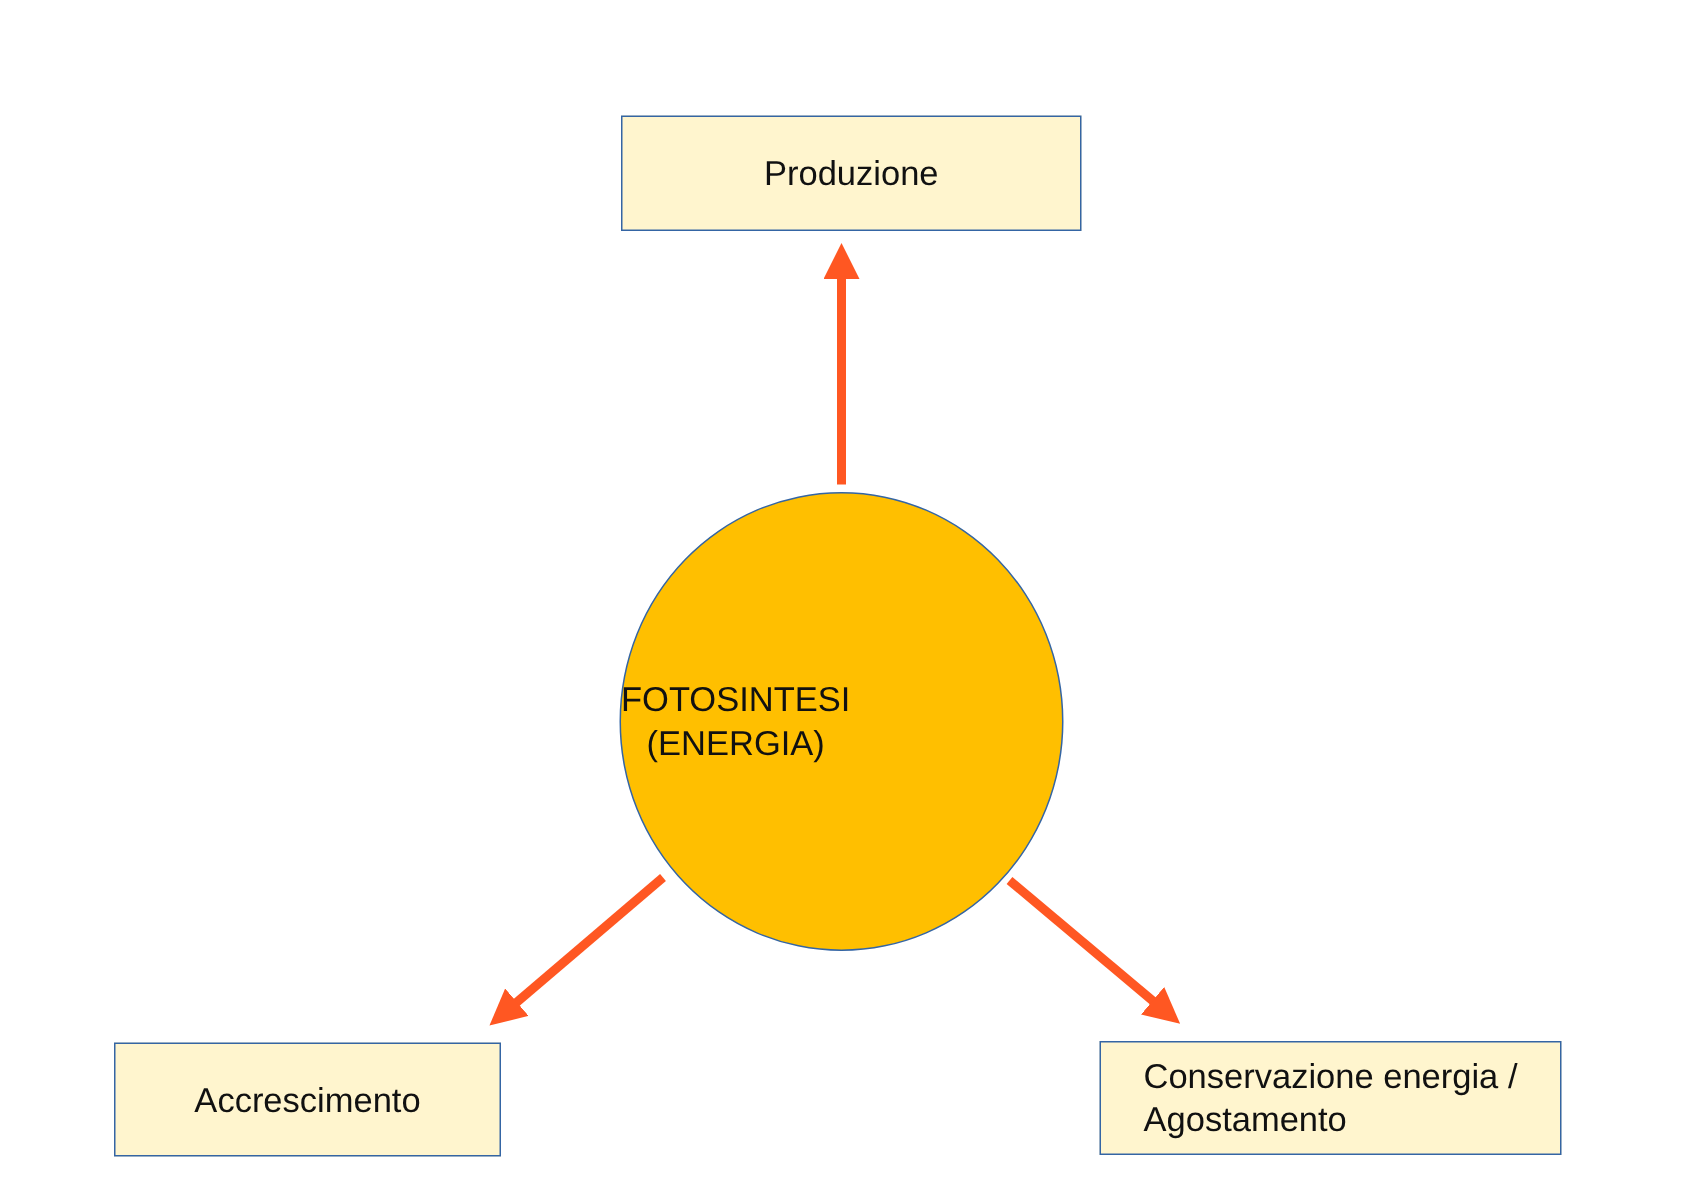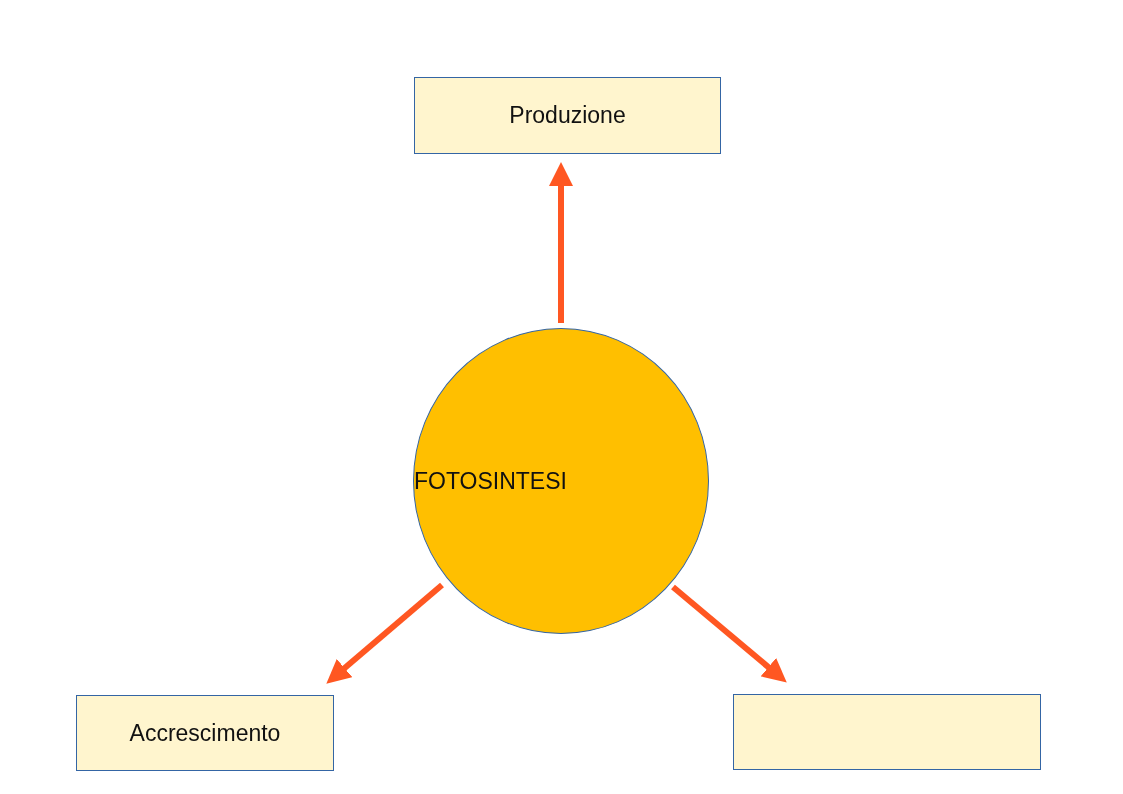--- a/index.html
+++ b/index.html
@@ -34,25 +34,28 @@
 
 <div id="box-top" class="box">
   <div>
     <span class="line2">Produzione</span>
   </div>
 </div>
 
 <div class="circle">
   <div>
     <span class="line2">FOTOSINTESI</span>
+    <span class="line2">(ENERGIA)</span>
   </div>
 </div>
 
 <div id="box-left" class="box">
   <div>
     <span class="line2">Accrescimento</span>
   </div>
 </div>
 
 <div id="box-right" class="box">
   <div>
+    <span class="line2">Conservazione energia /</span>
+    <span class="line2">Agostamento</span>
   </div>
 </div>
 
 </body></html>

